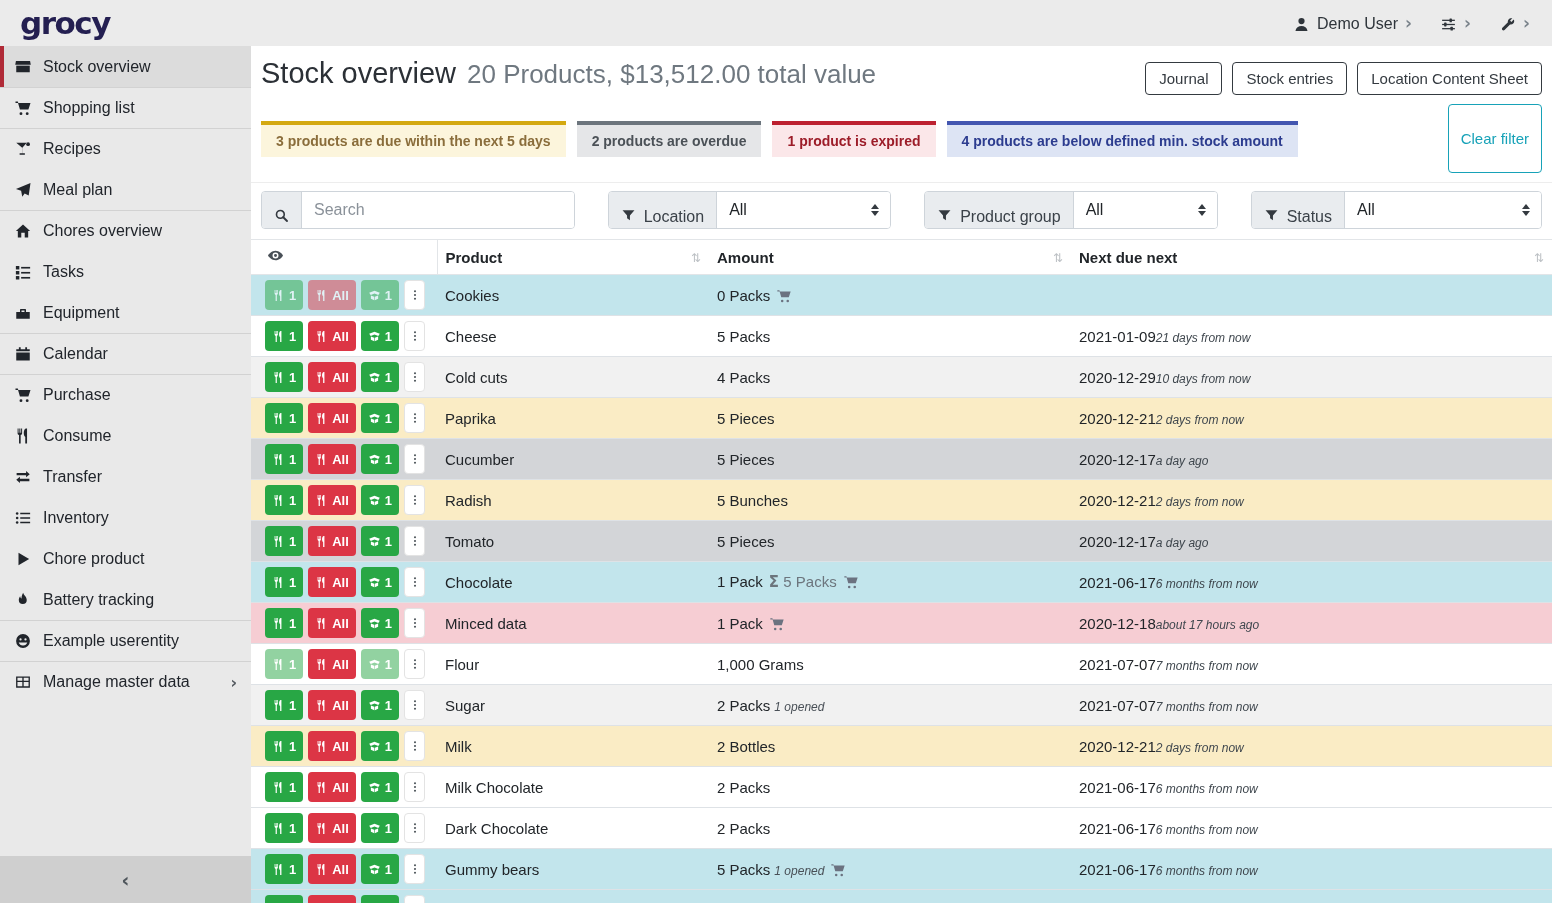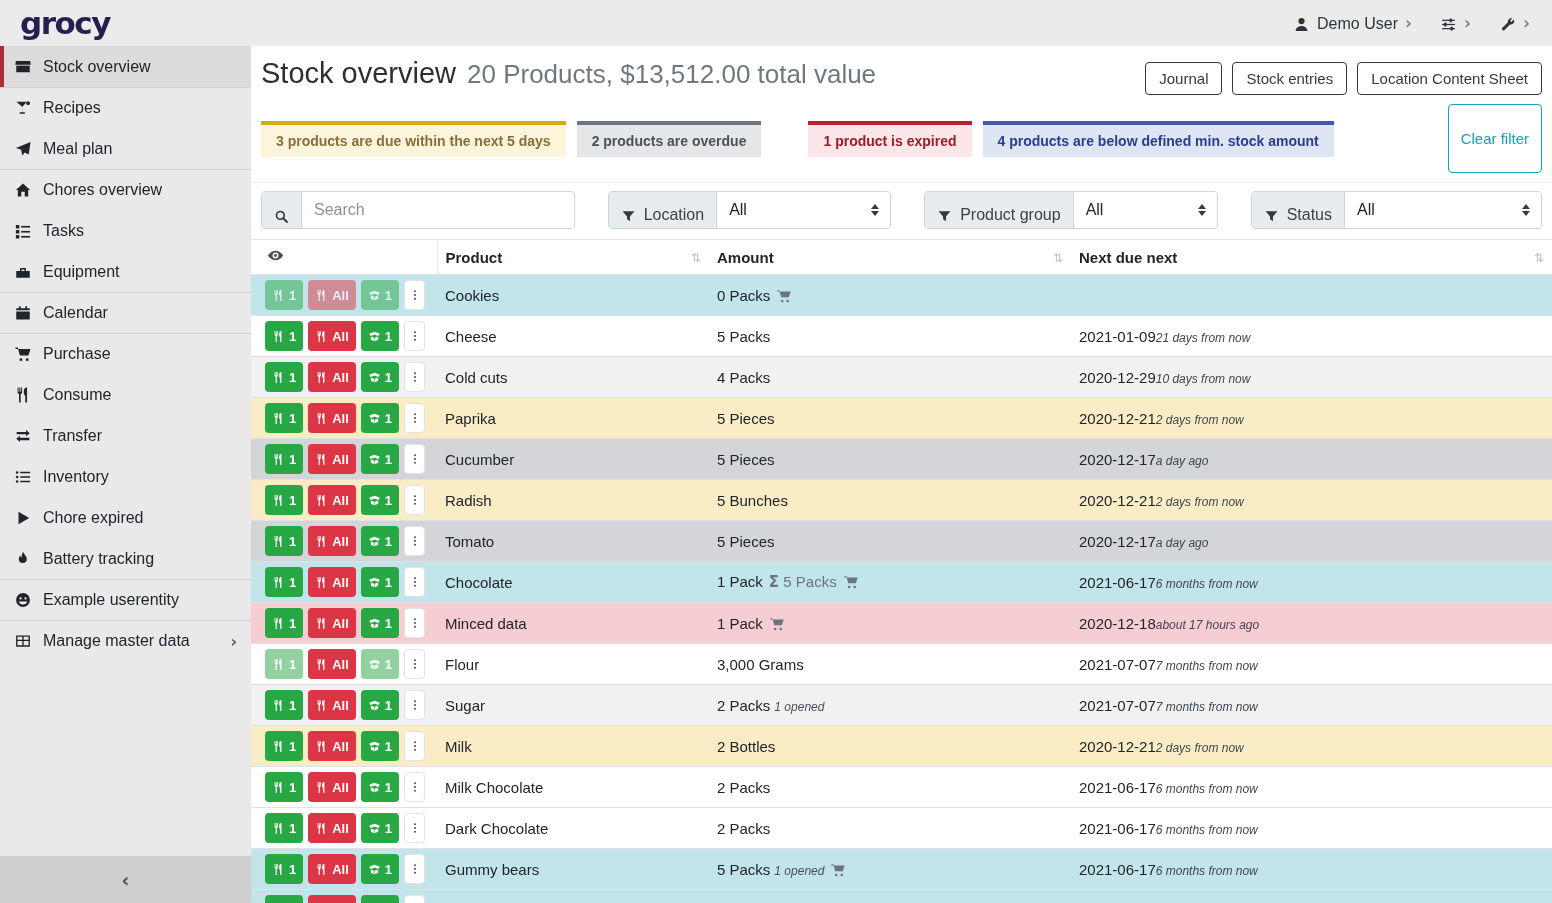--- a/index.html
+++ b/index.html
@@ -38,30 +38,30 @@
   .page-subtitle { font-size:26px; font-weight:300; color:#6f7880; }
   .header-buttons { display:flex; gap:10px; padding-top:5px; }
   .hbtn { background:#fff; border:1px solid #343a40; color:#343a40; border-radius:4px;
     font-size:15px; padding:7px 13px; font-family:inherit; cursor:pointer; white-space:nowrap; }
 
   
   .alert-row { display:flex; align-items:center; gap:11px; padding:3px 10px 9px 10px; border-bottom:1px solid #ededed; }
   .alert { border-top:4px solid; padding:8px 15px; font-size:14px; font-weight:700; white-space:nowrap; cursor:pointer; }
   .alert-warning   { background:var(--alert-warning-bg);   border-color:var(--alert-warning-border);   color:var(--alert-warning-text); }
   .alert-secondary { background:var(--alert-secondary-bg); border-color:var(--alert-secondary-border); color:var(--alert-secondary-text); }
-  .alert-danger    { background:var(--alert-danger-bg);    border-color:var(--alert-danger-border);    color:var(--alert-danger-text);margin-left:36px; }
+  .alert-danger    { background:var(--alert-danger-bg);    border-color:var(--alert-danger-border);    color:var(--alert-danger-text); }
   .alert-primary   { background:var(--alert-primary-bg);   border-color:var(--alert-primary-border);   color:var(--alert-primary-text); }
   .clear-filter { margin-left:auto; background:#fff; border:1px solid var(--teal); color:var(--teal);
     border-radius:4px; font-size:15px; padding:25px 12px; font-family:inherit; cursor:pointer; white-space:nowrap; }
 
   
   .filter-row { display:flex; gap:33px; padding:8px 10px 10px 10px; }
   .input-group { display:flex; border:1px solid #ced4da; border-radius:4px; height:38px; overflow:hidden; background:#fff; }
-  .prepend { background:#e9ecef; border-right:1px solid #ced4da; display:flex; align-items:flex-end;
-    gap:8px; padding:4px 12px; color:#3a4148; font-size:16px; white-space:nowrap; }
+  .prepend { background:#e9ecef; border-right:1px solid #ced4da; display:flex; align-items:flex-start;
+    gap:8px; padding:16px 12px; color:#3a4148; font-size:16px; white-space:nowrap; }
   .prepend .icn { width:15px; height:15px; color:#343a40; }
   .search-group { width:328px; }
   .search-group input { border:none; outline:none; flex:1; padding:0 12px; font-size:16px;
     font-family:inherit; color:#495057; background:#fff; }
   .search-group input::placeholder { color:#8a9199; }
   .sel { display:flex; align-items:center; justify-content:space-between; padding:0 11px 0 12px;
     font-size:16px; color:#212529; cursor:pointer; background:#fff; }
   .fg-location .sel { width:173px; }
   .fg-product-group .sel { width:143px; }
   .fg-status .sel { width:196px; }
@@ -150,20 +150,28 @@
   <nav id="sidebar-items">
       <div class="side-item active">
         <svg class="icn " viewBox="0 0 24 24" fill="currentColor">
           <path d="M2.6 4h18.8l1 5H1.6z"></path>
           <path d="M3 10.2h18V19H3z"></path>
         </svg>
         <span>Stock overview</span>
       </div>
       <div class="side-item divider">
         <svg class="icn " viewBox="0 0 24 24" fill="currentColor">
+          <path d="M2 3.2h3.1l.7 2H22l-2.8 8.7H7.9L5.4 5.2H2z"></path>
+          <circle cx="9.3" cy="19.5" r="1.9"></circle>
+          <circle cx="17.6" cy="19.5" r="1.9"></circle>
+        </svg>
+        <span>Shopping list</span>
+      </div>
+      <div class="side-item divider">
+        <svg class="icn " viewBox="0 0 24 24" fill="currentColor">
           <path d="M3 3.5h14l-5.9 6.7v7.3h3.4v2H7.5v-2h3.4v-7.3z"></path>
           <circle cx="18.8" cy="5.6" r="2.5"></circle>
         </svg>
         <span>Recipes</span>
       </div>
       <div class="side-item">
         <svg class="icn " viewBox="0 0 24 24" fill="currentColor">
           <path d="M22 2.5 2.6 10.8l6.9 2.2L11 20.9l3.2-4.3 5.4 2.6z"></path>
         </svg>
         <span>Meal plan</span>
@@ -229,21 +237,21 @@
           <rect x="8.3" y="5" width="13.2" height="2"></rect>
           <rect x="8.3" y="11" width="13.2" height="2"></rect>
           <rect x="8.3" y="17" width="13.2" height="2"></rect>
         </svg>
         <span>Inventory</span>
       </div>
       <div class="side-item">
         <svg class="icn " viewBox="0 0 24 24" fill="currentColor">
           <path d="M6 3.8 20.2 12 6 20.2z"></path>
         </svg>
-        <span>Chore expired</span>
+        <span>Chore product</span>
       </div>
       <div class="side-item">
         <svg class="icn " viewBox="0 0 24 24" fill="currentColor">
           <path d="M12.2 2.2c.6 3.1 4.8 5.2 4.8 9.8a5.3 5.3 0 0 1-10.6 0c0-1.9.8-3.6 1.9-4.9.1 1.6.7 2.7 1.8 3-.3-2.8 1-6 2.1-7.9z"></path>
         </svg>
         <span>Battery tracking</span>
       </div>
       <div class="side-item divider">
         <svg class="icn " viewBox="0 0 24 24" fill="currentColor">
           <path d="M12 2.8a9.2 9.2 0 1 0 0 18.4 9.2 9.2 0 0 0 0-18.4zM8.7 8.4a1.5 1.5 0 1 1 0 3 1.5 1.5 0 0 1 0-3zm6.6 0a1.5 1.5 0 1 1 0 3 1.5 1.5 0 0 1 0-3zm-9 5.6h11.4A5.9 5.9 0 0 1 12 18a5.9 5.9 0 0 1-5.7-4z" fill-rule="evenodd"></path>
@@ -750,21 +758,21 @@
               <button class="rbtn more">
                 <svg class="icn " viewBox="0 0 24 24" fill="currentColor">
                   <circle cx="12" cy="4.6" r="2.1"></circle>
                   <circle cx="12" cy="12" r="2.1"></circle>
                   <circle cx="12" cy="19.4" r="2.1"></circle>
                 </svg>
               </button>
             </div>
           </td>
           <td>Flour</td>
-          <td><span class="amt">3,000 Grams</span></td>
+          <td><span class="amt">1,000 Grams</span></td>
           <td><span class="date">2021-07-07</span><span class="rel">7 months from now</span></td>
         </tr>
         <tr class="v-stripe">
           <td class="td-actions">
             <div class="btnwrap">
               <button class="rbtn green">
                 <svg class="icn " viewBox="0 0 24 24" fill="currentColor">
                   <path d="M4.8 2h1.3v5.6h1V2h1.4v5.6h1V2h1.3v6.2c0 1.2-.8 2.2-1.9 2.5V22H6.7V10.7c-1.1-.3-1.9-1.3-1.9-2.5z"></path>
                   <path d="M16.2 2c-1.8 0-3.2 2.7-3.2 6 0 2.4.8 4.4 2 5.2V22h2.4V2z"></path>
                 </svg>

